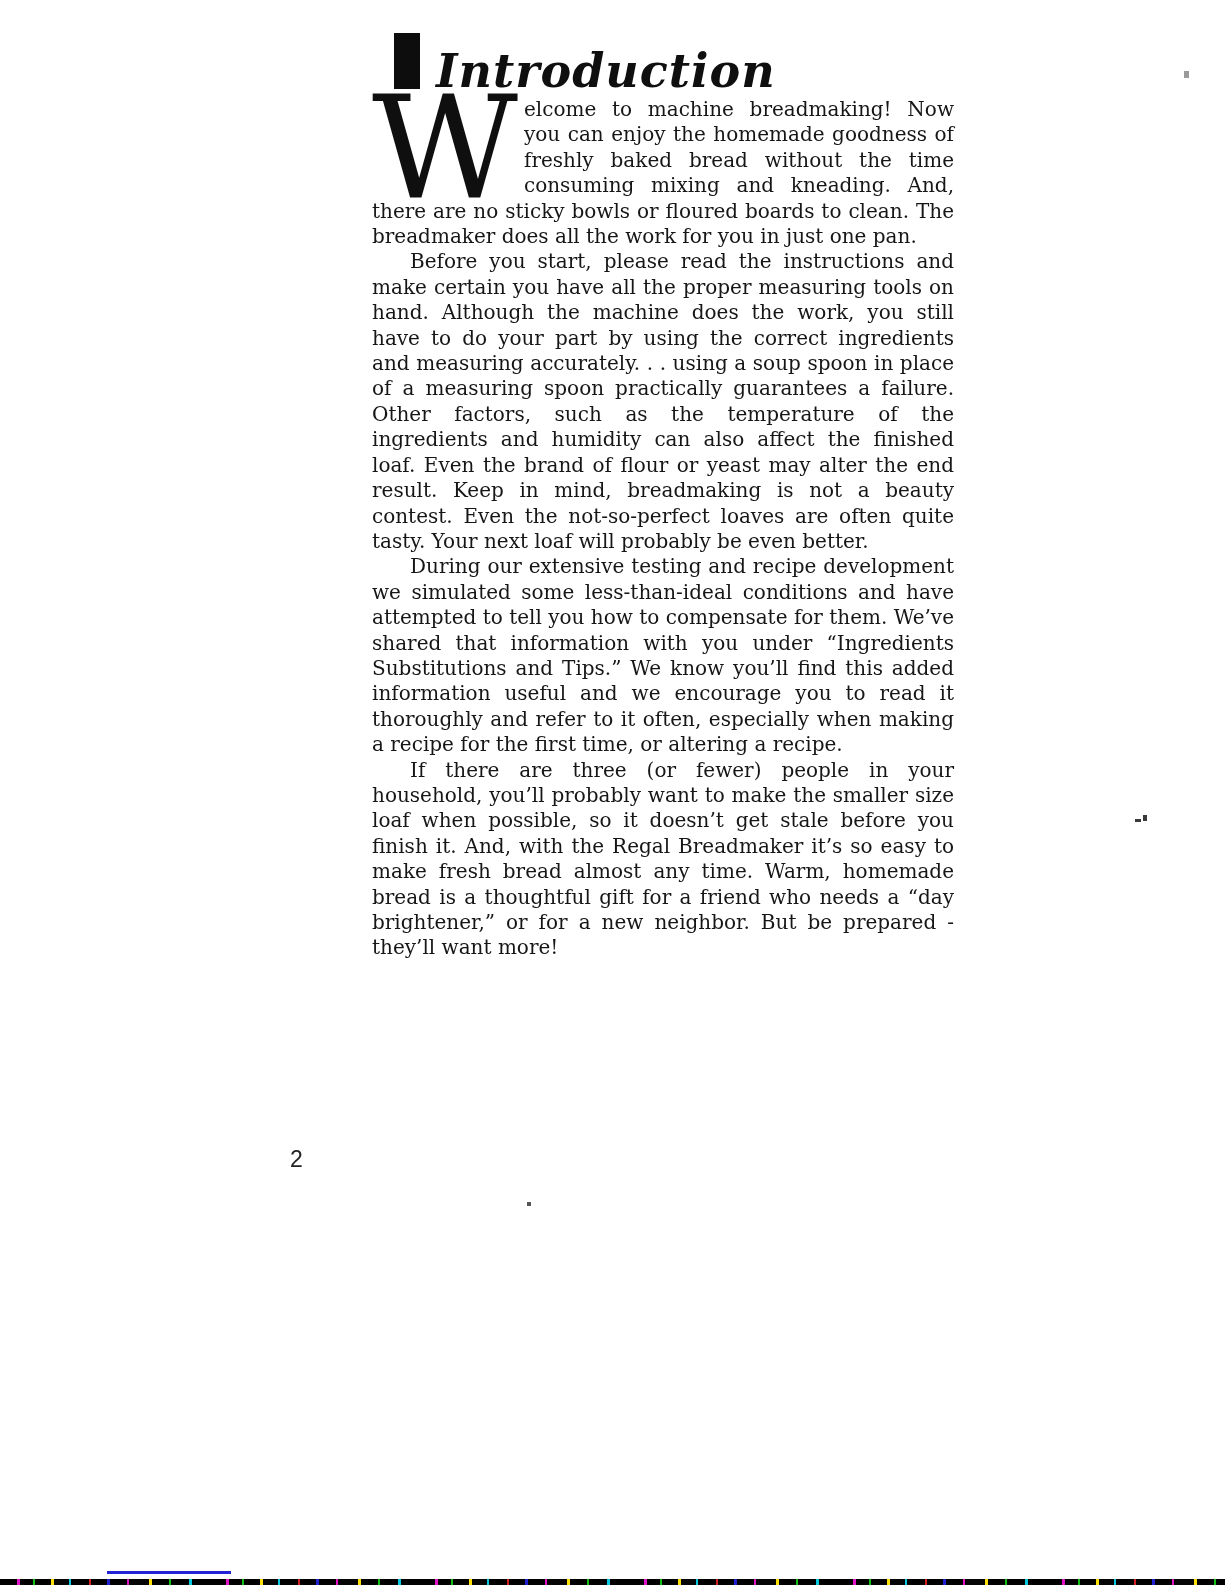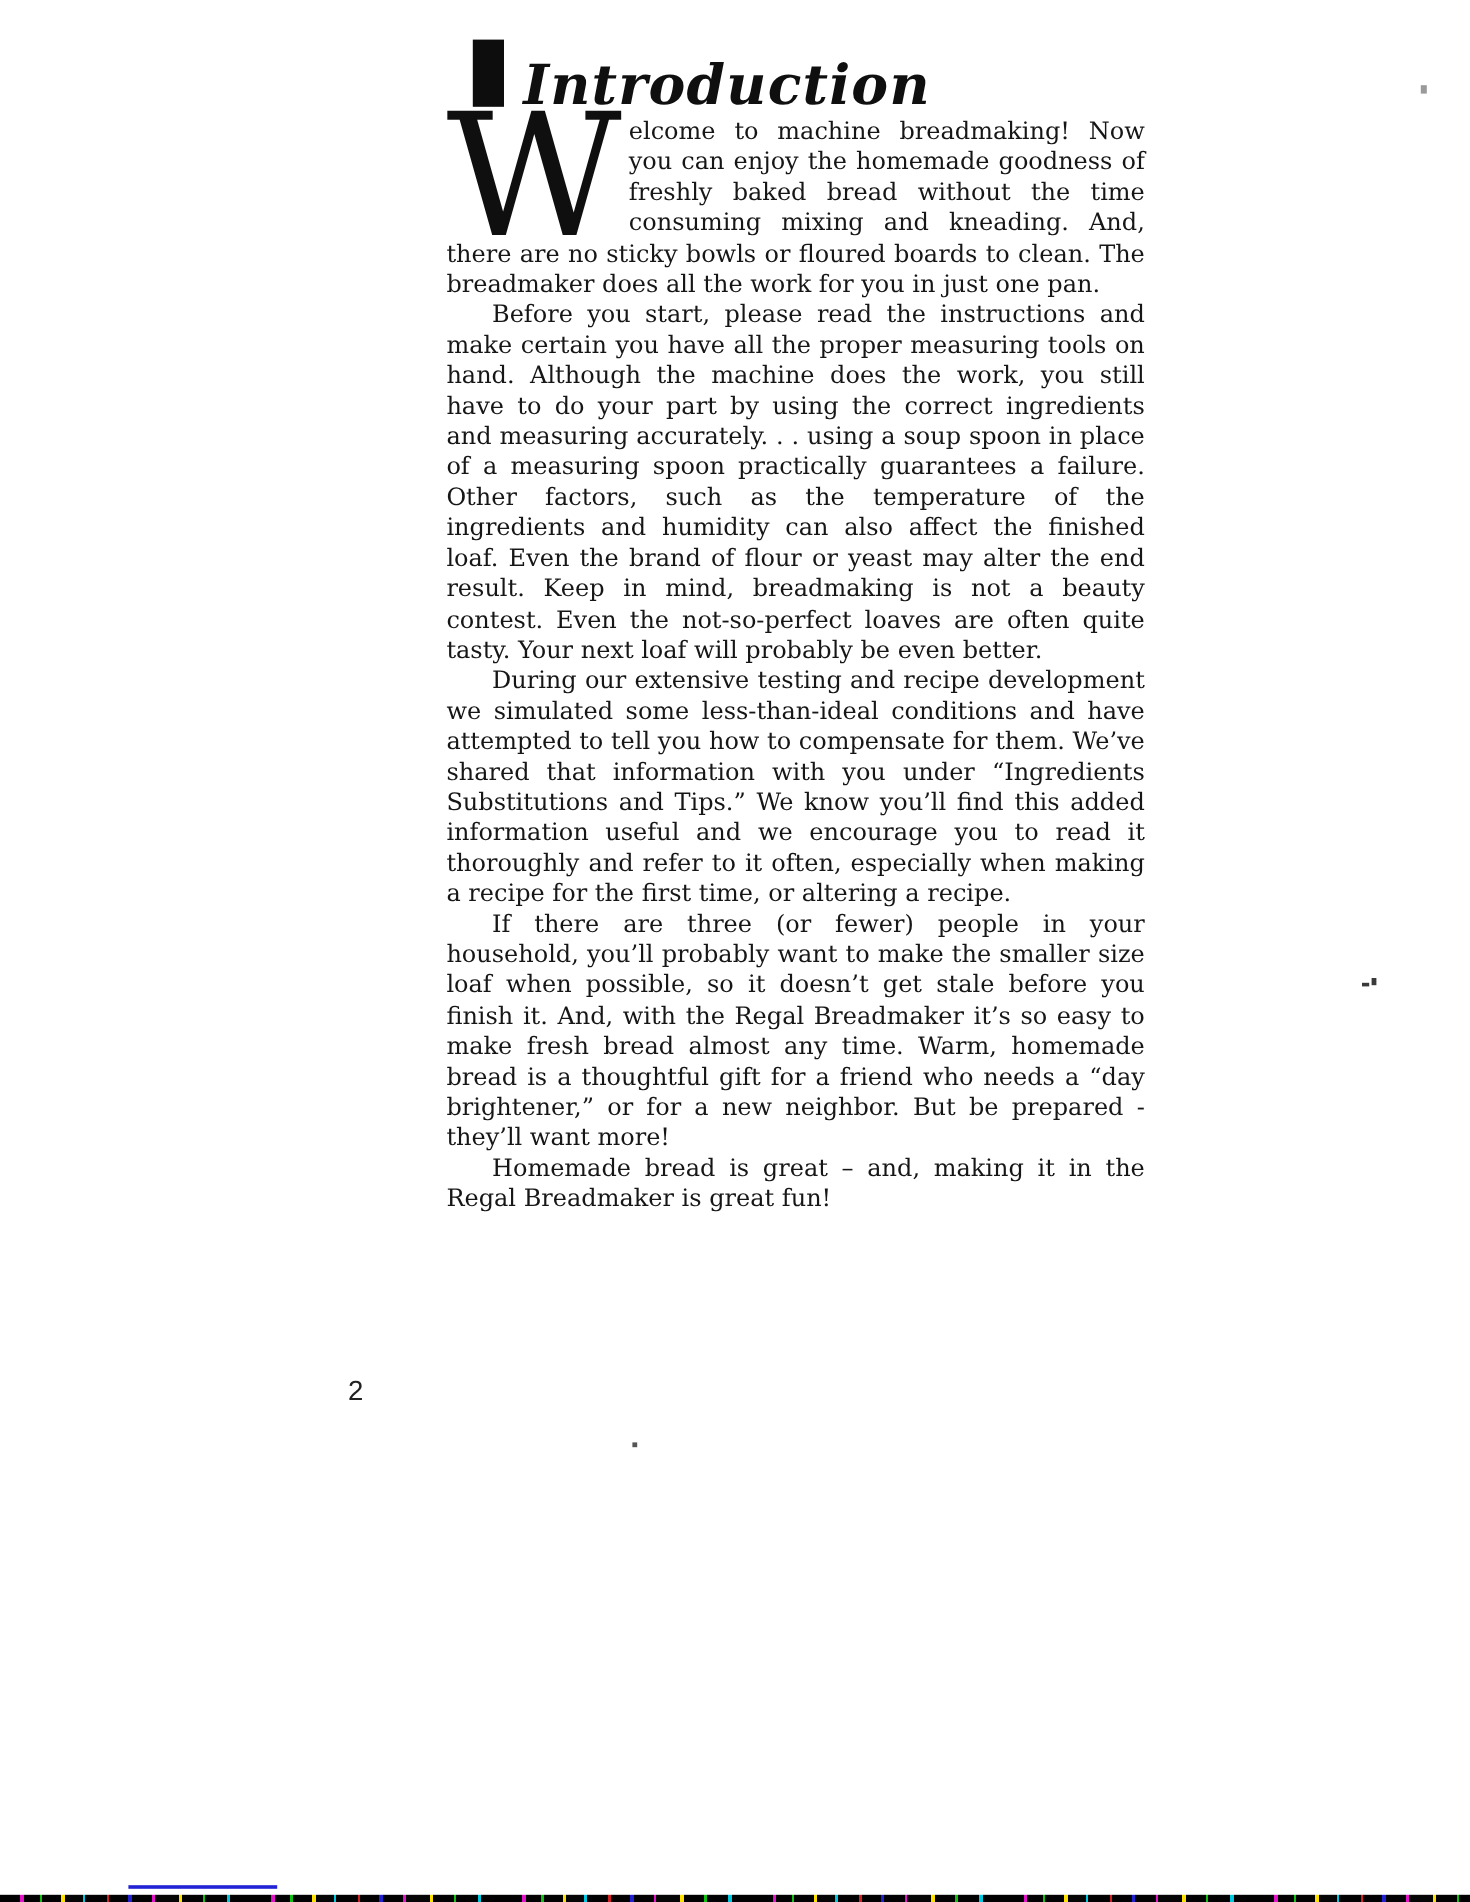--- a/index.html
+++ b/index.html
@@ -118,21 +118,20 @@
   <div class="title-row">
     <span class="title-block"></span>
     <h1 class="title">Introduction</h1>
   </div>
 
   <div class="body-text">
     <p class="para first"><span class="dropcap">W</span><span>elcome to machine breadmaking! Now you can enjoy the homemade goodness of freshly baked bread without the time consuming mixing and kneading. And, there are no sticky bowls or floured boards to clean. The breadmaker does all the work for you in just one pan.</span></p>
     <p class="para indent">Before you start, please read the instructions and make certain you have all the proper measuring tools on hand. Although the machine does the work, you still have to do your part by using the correct ingredients and measuring accurately. . . using a soup spoon in place of a measuring spoon practically guarantees a failure. Other factors, such as the temperature of the ingredients and humidity can also affect the finished loaf. Even the brand of flour or yeast may alter the end result. Keep in mind, breadmaking is not a beauty contest. Even the not-so-perfect loaves are often quite tasty. Your next loaf will probably be even better.</p>
     <p class="para indent">During our extensive testing and recipe development we simulated some less-than-ideal conditions and have attempted to tell you how to compensate for them. We’ve shared that information with you under “Ingredients Substitutions and Tips.” We know you’ll find this added information useful and we encourage you to read it thoroughly and refer to it often, especially when making a recipe for the first time, or altering a recipe.</p>
     <p class="para indent">If there are three (or fewer) people in your household, you’ll probably want to make the smaller size loaf when possible, so it doesn’t get stale before you finish it. And, with the Regal Breadmaker it’s so easy to make fresh bread almost any time. Warm, homemade bread is a thoughtful gift for a friend who needs a “day brightener,” or for a new neighbor. But be prepared - they’ll want more!</p>
-    <p class="para indent">Homemade bread is great – and, making it in the Regal Breadmaker is great fun!</p>
   </div>
 
   <div class="page-number">2</div>
 
   <div class="blue-underline"></div>
   <div class="noise-strip"></div>
 
   <span class="speck s1"></span>
   <span class="speck s2"></span>
   <span class="speck s3"></span>

